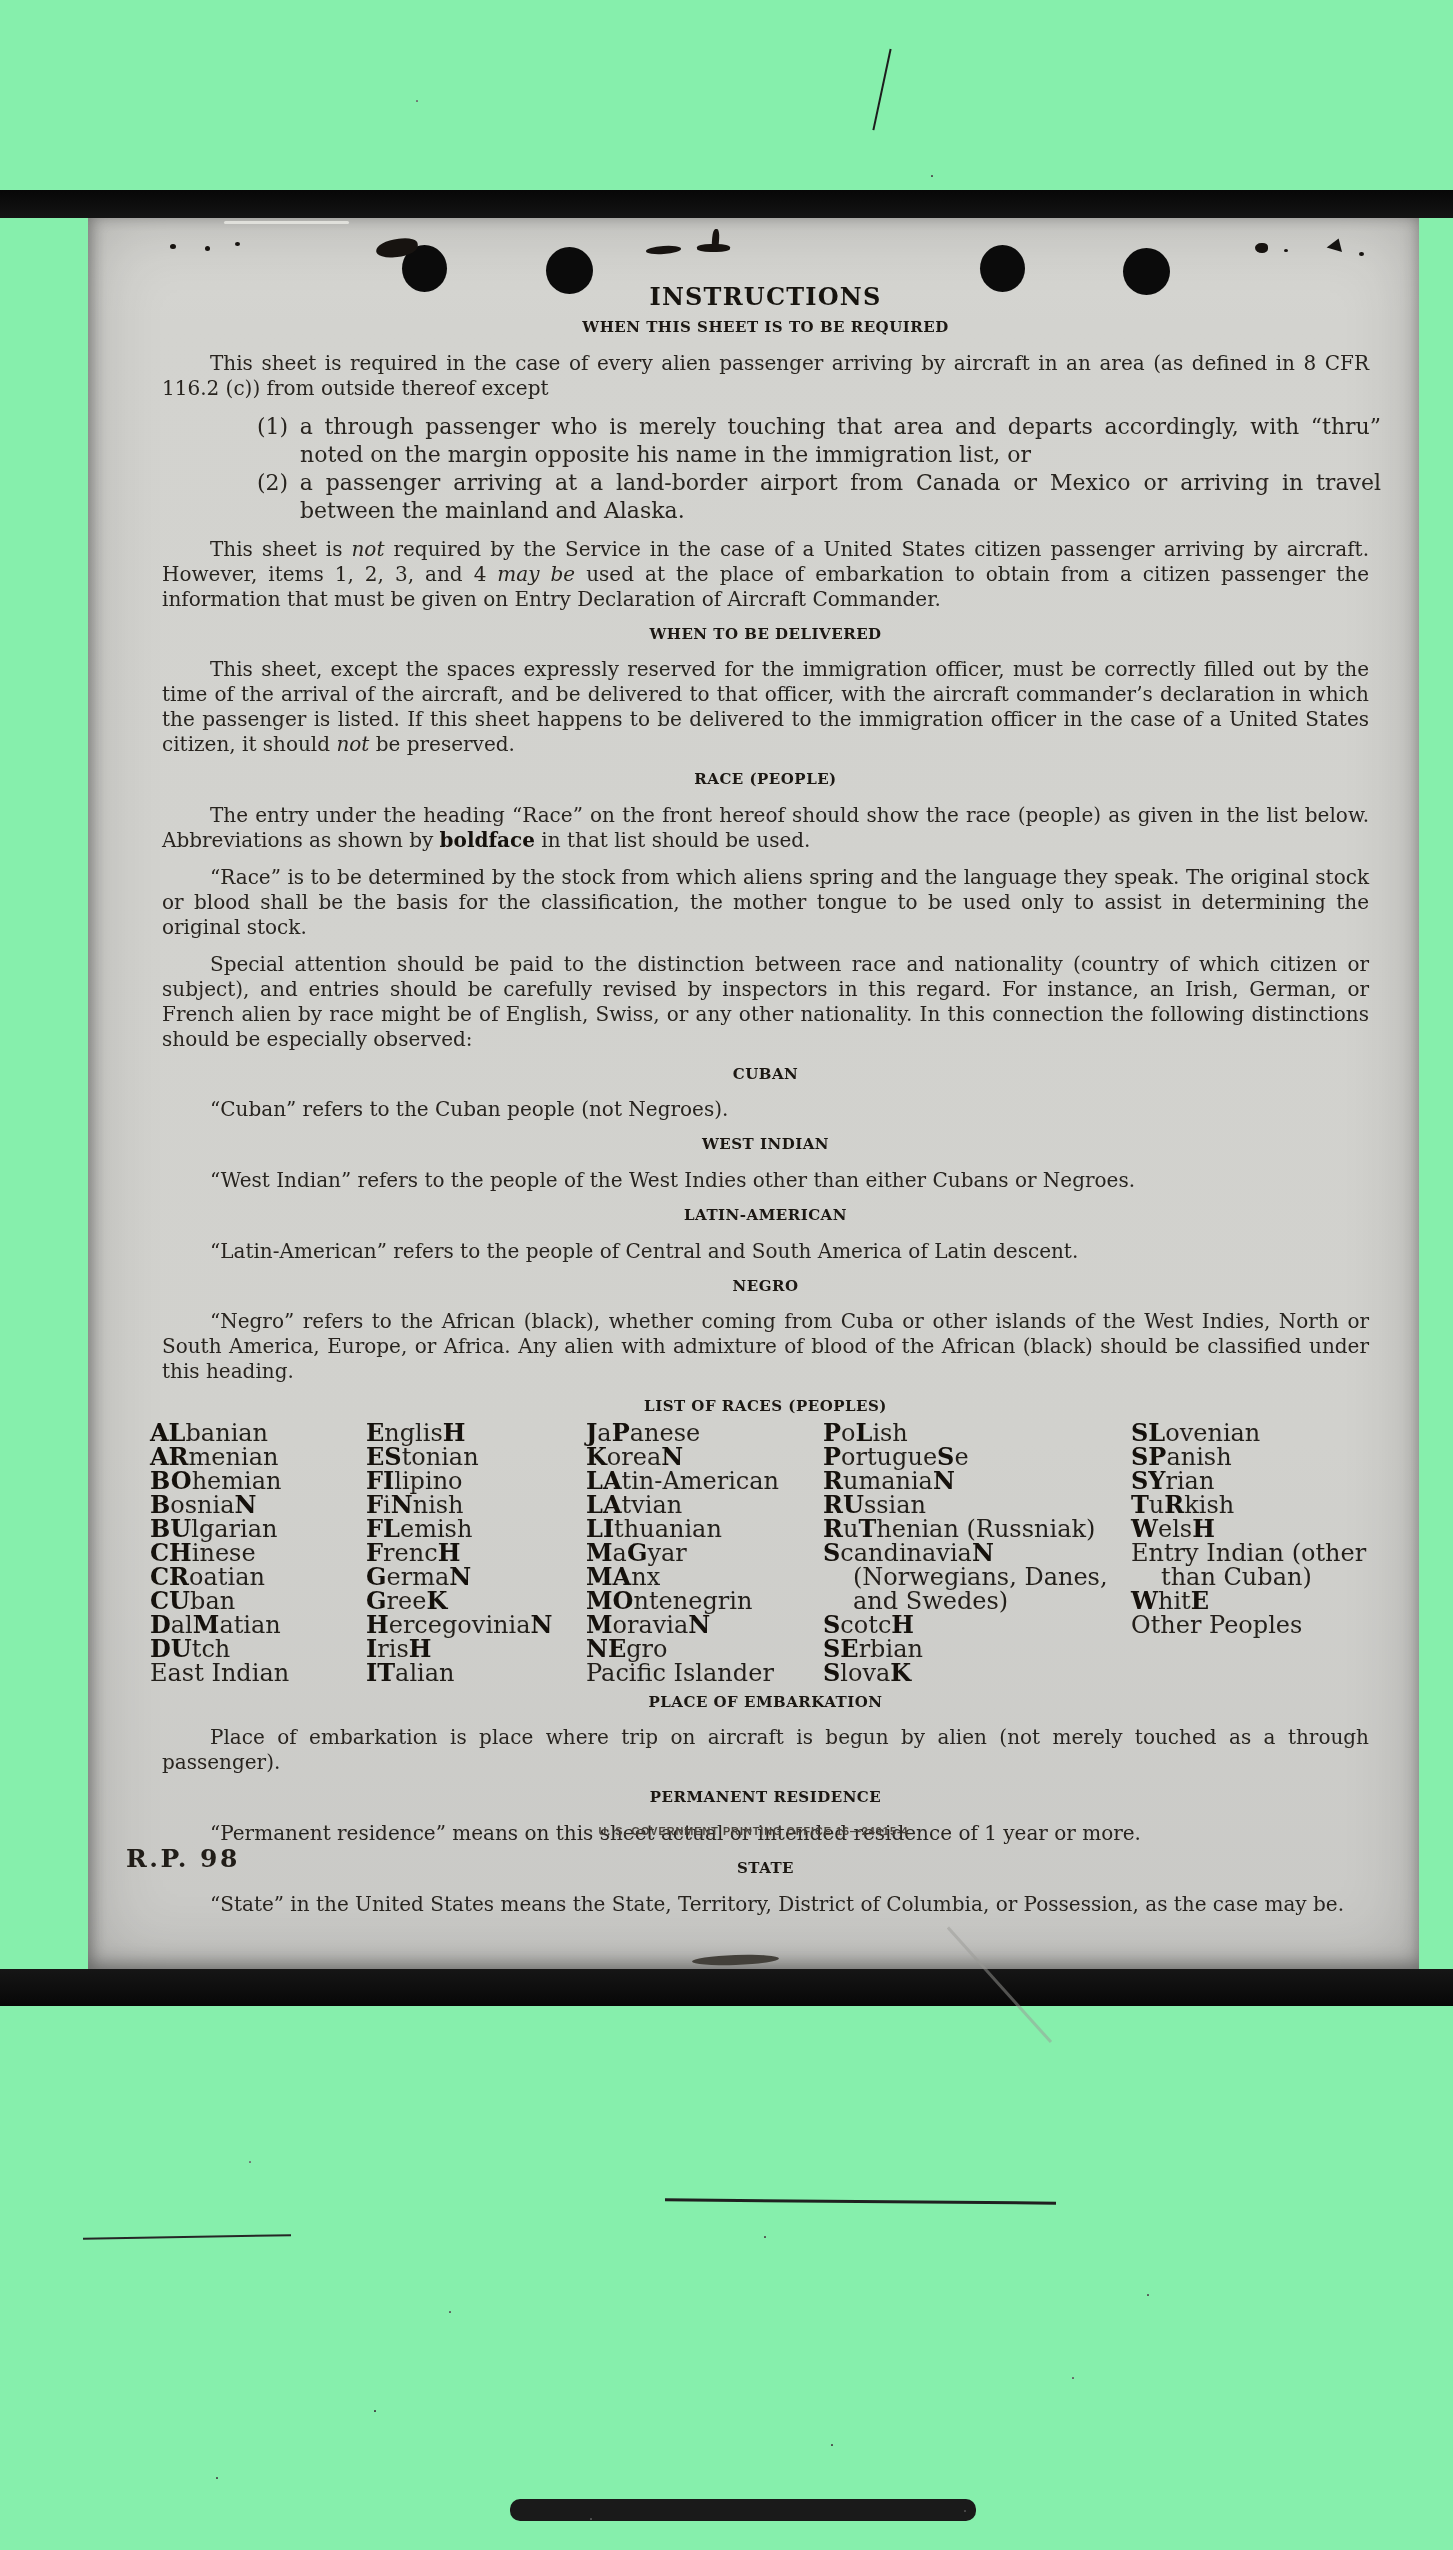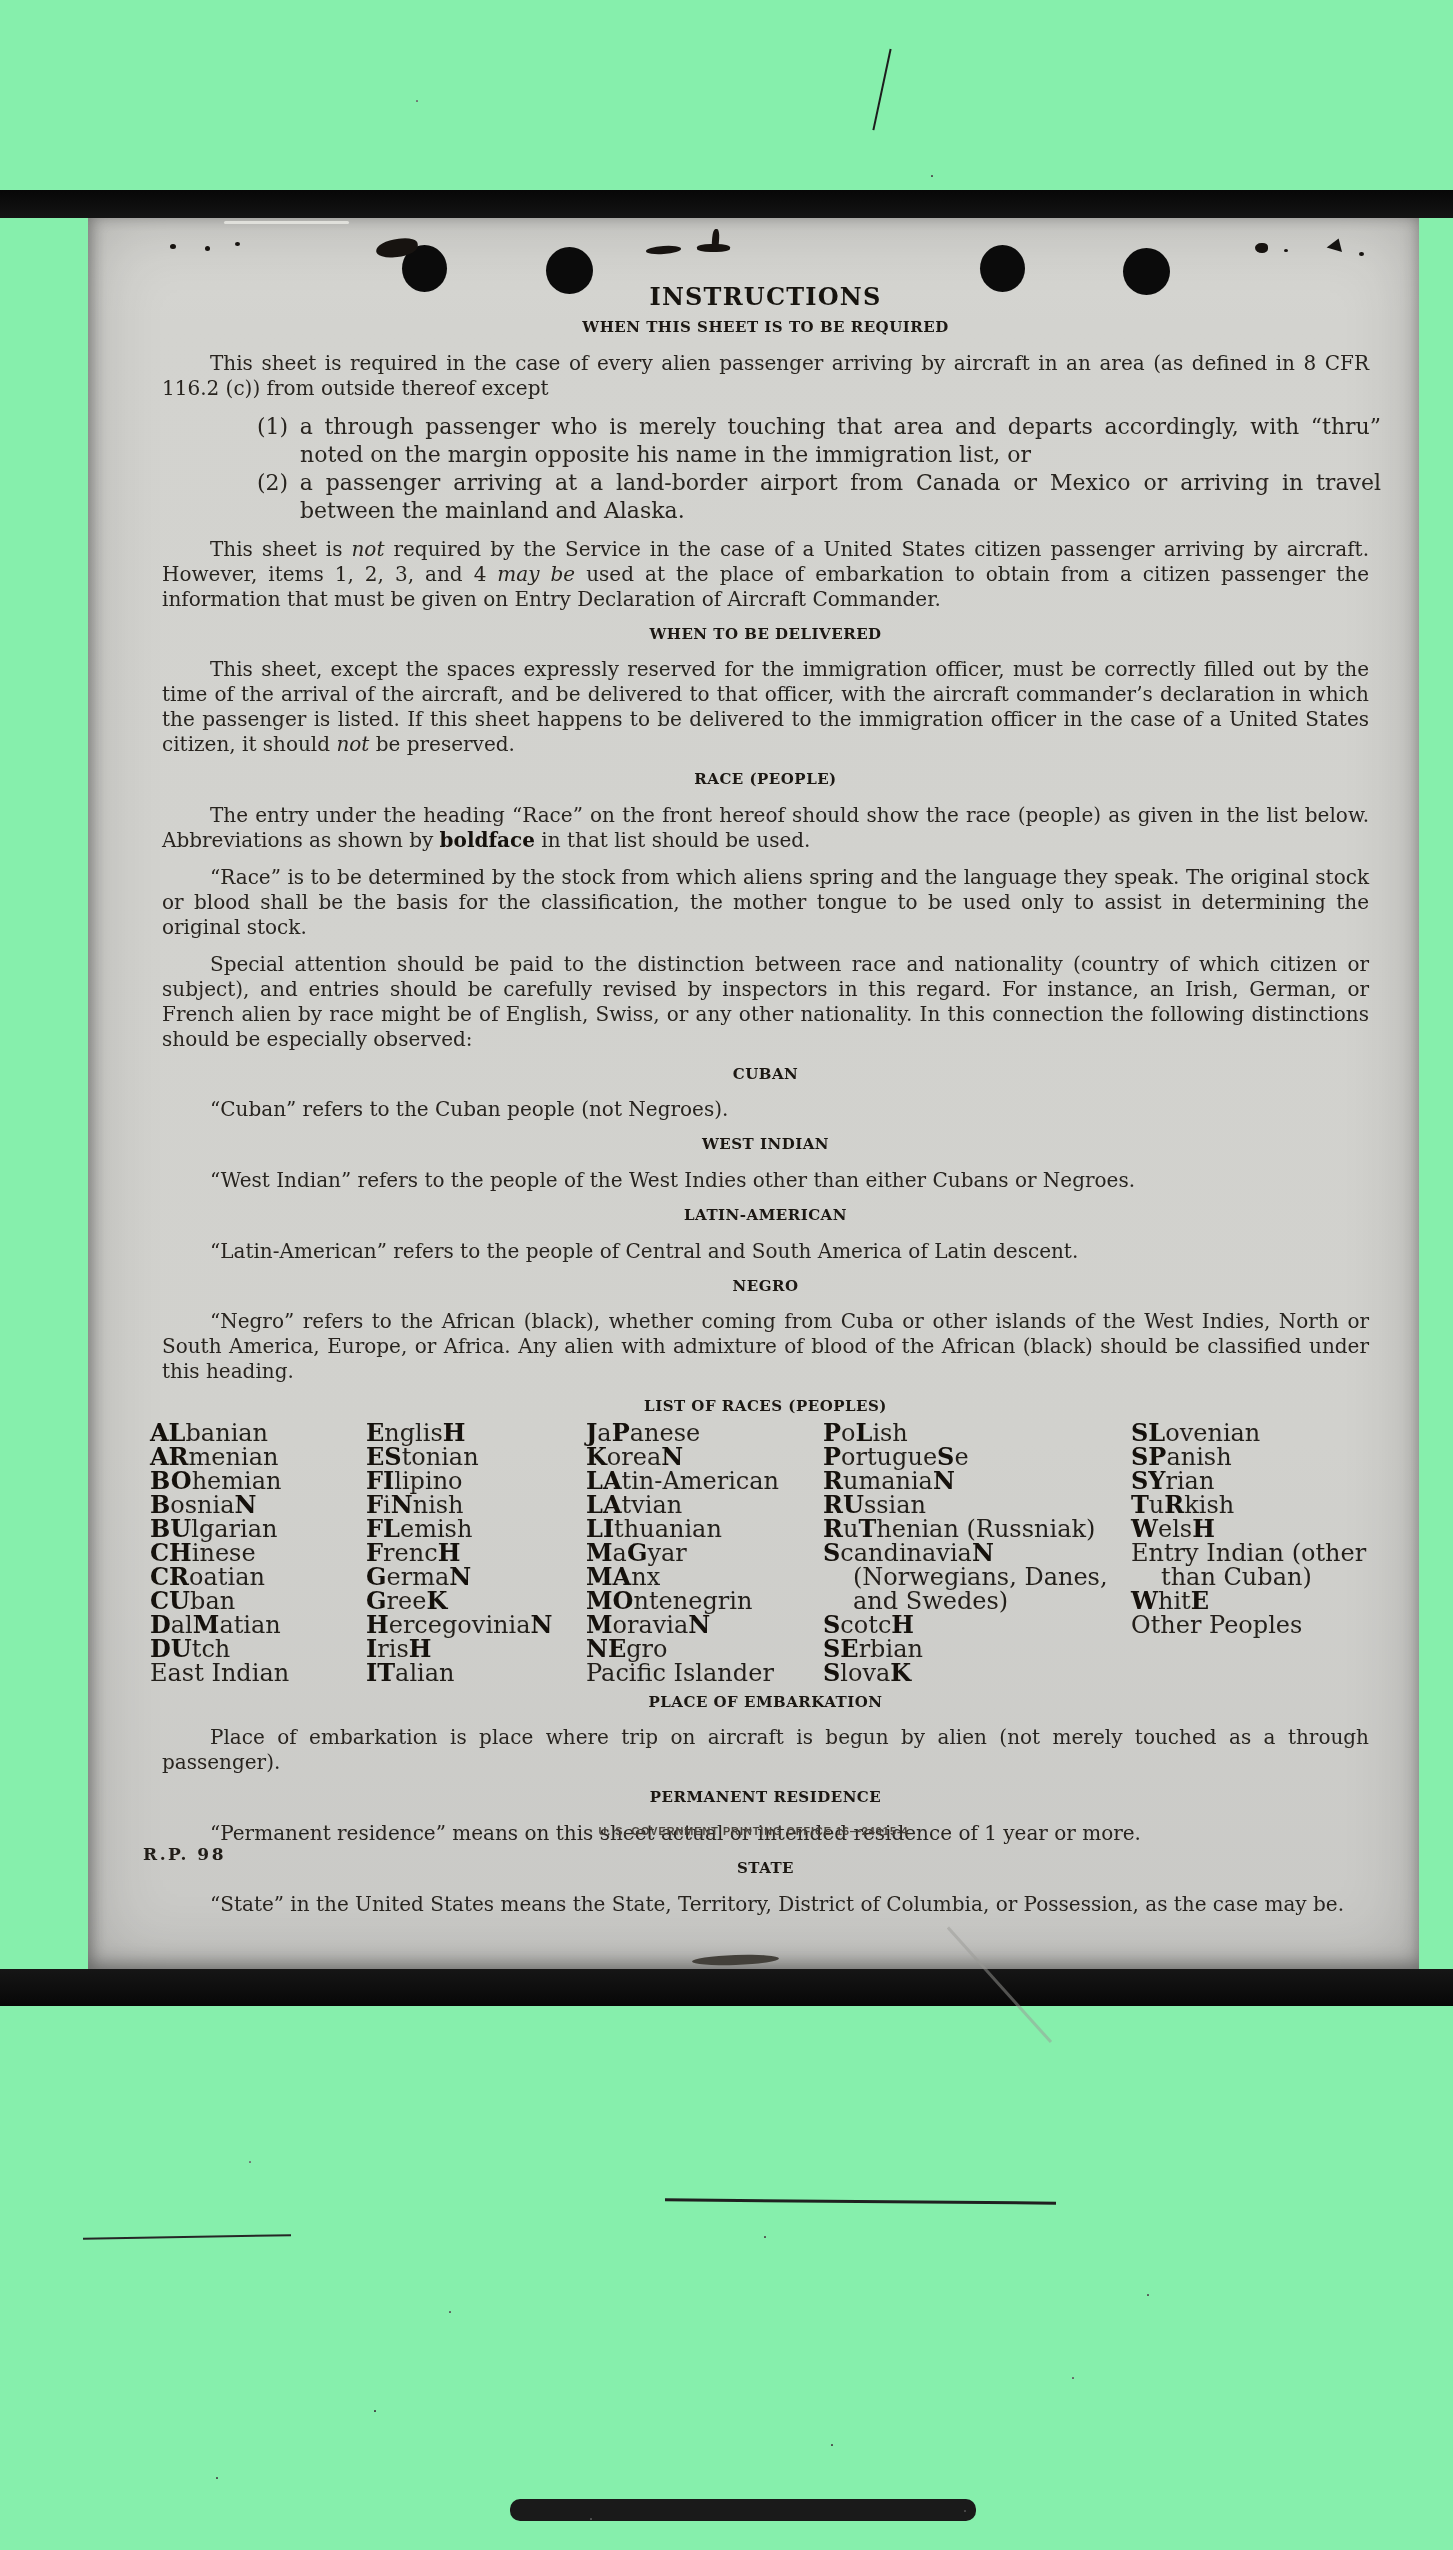--- a/index.html
+++ b/index.html
@@ -35,21 +35,21 @@
   .races{display:flex;margin-top:3.3px;}
   .race-col{box-sizing:border-box;padding-right:13.3px;}
   .race-col.c1{width:216px}.race-col.c2{width:220px}.race-col.c3{width:237px}
   .race-col.c4{width:308px}.race-col.c5{width:250px}
   .race-item{font-size:24px;line-height:24px;padding-left:30px;text-indent:-30px;color:#231f1a;}
   b{font-weight:bold;color:#15110c;}
   i{font-style:italic;}
   .footer-printing{position:absolute;left:0;right:0;top:1607px;text-align:center;
                    font-family:"Liberation Sans",sans-serif;font-size:10.8px;font-weight:bold;
                    letter-spacing:1px;color:#4a443c;}
-  .footer-form{position:absolute;left:55px;top:1626px;font-size:17px;font-weight:bold;
+  .footer-form{position:absolute;left:38px;top:1626px;font-size:25px;font-weight:bold;
                letter-spacing:2.5px;color:#211d18;}
   
   .hole{position:absolute;background:#0b0b0b;border-radius:50%;}
   .h1{left:402px;top:245px;width:45px;height:47px;}
   .h2{left:546px;top:247px;width:47px;height:47px;}
   .h3{left:980px;top:245px;width:45px;height:47px;}
   .h4{left:1123px;top:248px;width:47px;height:47px;}
   .mark{position:absolute;background:#171310;}
   .m-dotline{left:224px;top:221px;width:125px;height:3.3px;background:#e0e0db;border-radius:1.7px;}
   .m-d1{left:170px;top:244px;width:5.8px;height:5px;border-radius:50%;}

